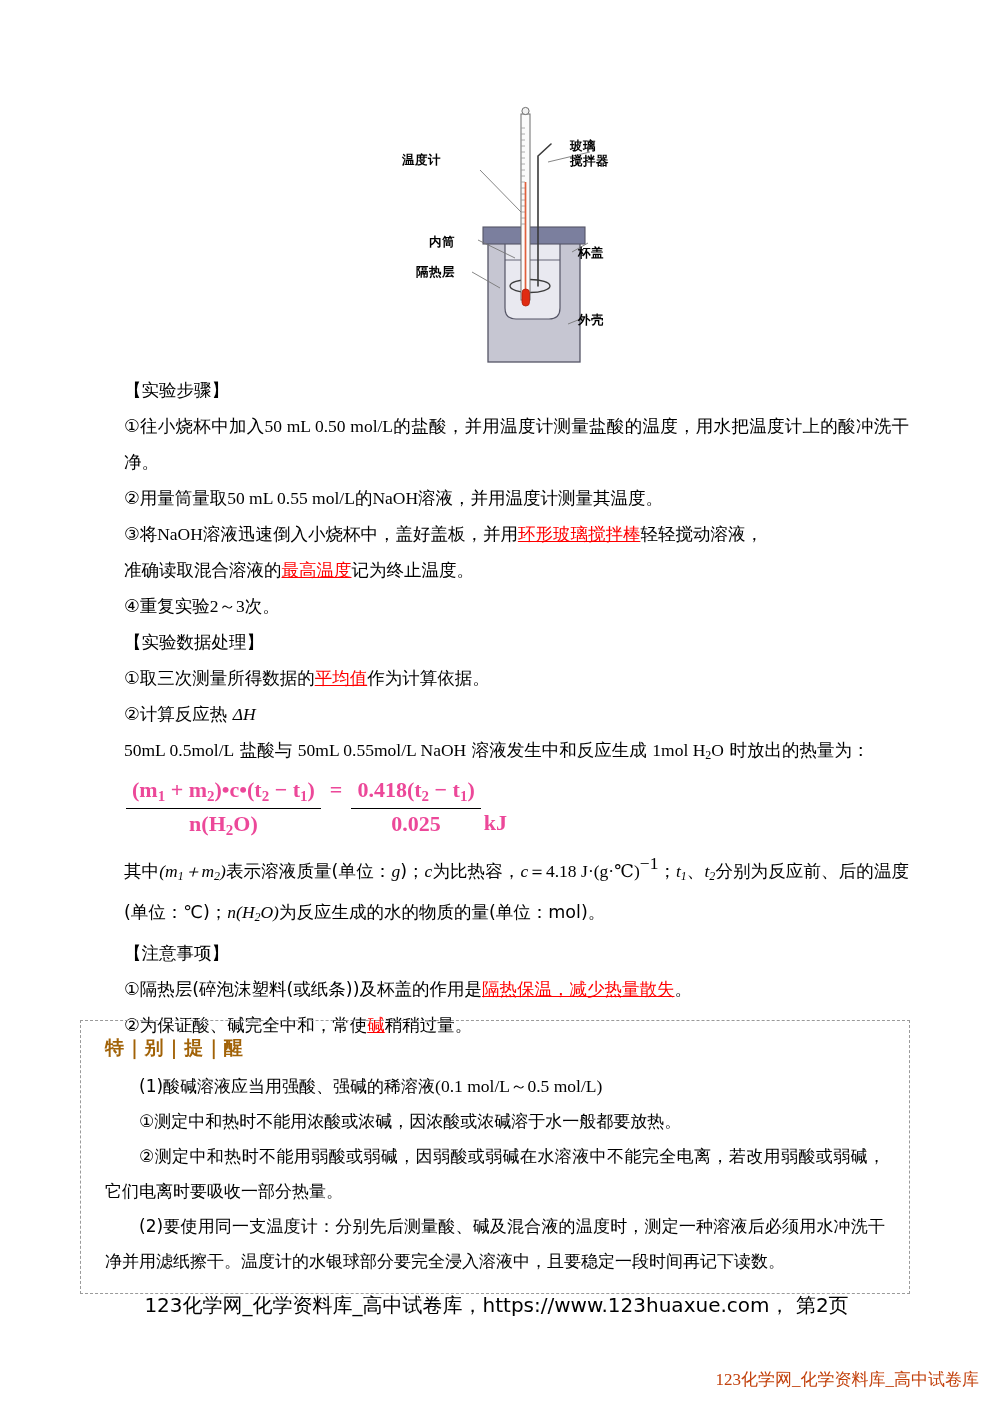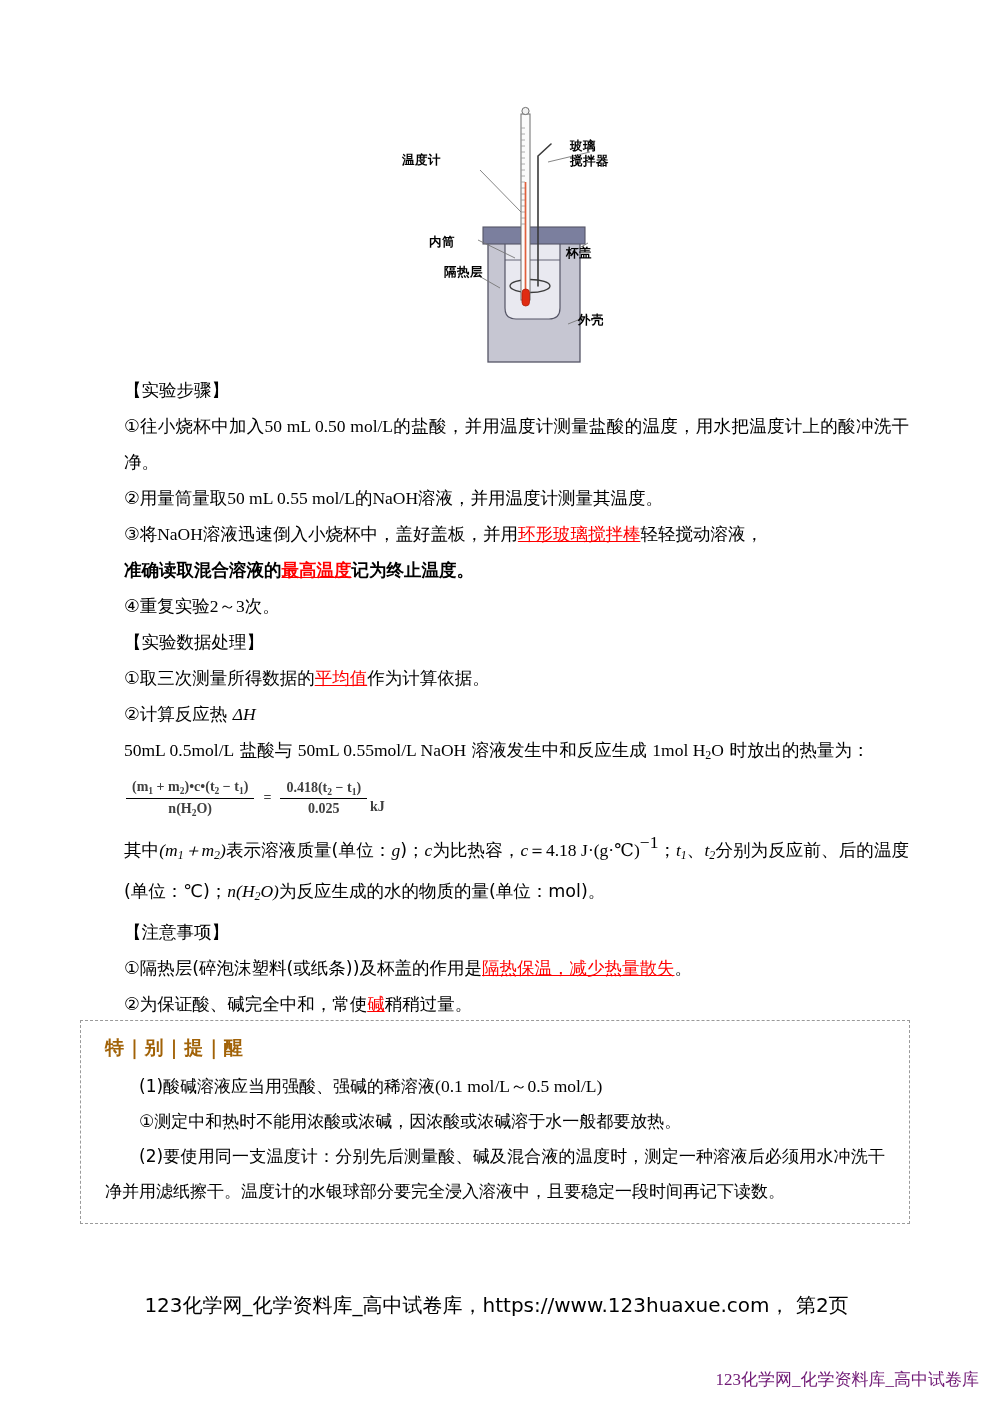--- a/index.html
+++ b/index.html
@@ -45,43 +45,43 @@
     font-weight: bold;
     font-size: 12.5px;
     line-height: 15px;
     color: #000;
     white-space: nowrap;
     letter-spacing: 0.5px;
   }
   .lbl-thermo   { left: -18px; top: 52px; }
   .lbl-stirrer  { left: 150px; top: 38px; text-align: left; }
   .lbl-inner    { left: 9px;  top: 134px; }
-  .lbl-insul    { left: -4px;  top: 164px; margin-left: 28px; }
-  .lbl-lid      { left: 146px; top: 145px; }
+  .lbl-insul    { left: -4px;  top: 164px; }
+  .lbl-lid      { left: 158px; top: 145px; }
   .lbl-shell    { left: 158px; top: 212px; }
 
   .fig-svg { position: absolute; left: 0; top: 0; }
 
   
   .body-text {
     position: absolute;
     left: 0;
     top: 372px;
     width: 993px;
   }
   p.ln {
     margin: 0;
     padding: 0 84px 0 124px;
     font-size: 17.5px;
     line-height: 36px;
     font-family: "DejaVu Sans", "Liberation Sans", sans-serif;
     text-align: justify;
     white-space: normal;
   }
-  p.ln.hang { text-indent: 0; font-weight: bold; }
+  p.ln.hang { text-indent: 0; }
   .sec-head {
     font-family: "DejaVu Sans", "Liberation Sans", sans-serif;
     font-size: 17.5px;
     font-weight: normal;
   }
   .ser {
     font-family: "Liberation Serif", "DejaVu Serif", serif;
     font-size: 17.5px;
   }
   .it {
@@ -96,25 +96,24 @@
   sub { font-size: 0.68em; vertical-align: -0.28em; }
   sup { font-size: 0.68em; vertical-align: 0.45em; }
 
   
   .formula {
     padding: 4px 0 6px 124px;
     display: block;
   }
   .frac-row {
     display: inline-flex;
-    align-items: center;
     font-family: "Liberation Serif", "DejaVu Serif", serif;
     font-weight: bold;
-    font-size: 14px;
-    color: #404040;
+    font-size: 22px;
+    color: #ec4899;
   }
   .frac {
     display: inline-flex;
     flex-direction: column;
     align-items: center;
     vertical-align: middle;
     margin: 0 2px;
   }
   .frac .num {
     padding: 0 6px 2px 6px;
@@ -168,21 +167,21 @@
     font-family: "DejaVu Sans", "Liberation Sans", sans-serif;
     font-size: 20px;
     color: #000;
   }
   .watermark {
     position: absolute;
     right: 14px;
     top: 1368px;
     font-family: "Liberation Serif", "DejaVu Serif", serif;
     font-size: 17px;
-    color: #701a75;
+    color: #c2410c;
     white-space: nowrap;
   }
 </style>
 </head>
 <body>
 
 <div class="page">
 
   <div class="figure-wrap">
     <div class="figure">
@@ -309,20 +308,21 @@
 
   </div>
 
   <div class="tipbox">
     <div class="tip-title">特｜别｜提｜醒</div>
 
     <p class="ln indent"><span>(1)酸碱溶液应当用强酸、强碱的稀溶液</span><span class="ser">(0.1 mol/L～0.5 mol/L)</span></p>
 
     <p class="ln indent">①测定中和热时不能用浓酸或浓碱，因浓酸或浓碱溶于水一般都要放热。</p>
 
+    <p class="ln indent">②测定中和热时不能用弱酸或弱碱，因弱酸或弱碱在水溶液中不能完全电离，若改用弱酸或弱碱，它们电离时要吸收一部分热量。</p>
 
     <p class="ln indent">(2)要使用同一支温度计：分别先后测量酸、碱及混合液的温度时，测定一种溶液后必须用水冲洗干净并用滤纸擦干。温度计的水银球部分要完全浸入溶液中，且要稳定一段时间再记下读数。</p>
   </div>
 
   <div class="footer">123化学网_化学资料库_高中试卷库，https://www.123huaxue.com， 第2页</div>
 
   <div class="watermark">123化学网_化学资料库_高中试卷库</div>
 
 </div>
 

